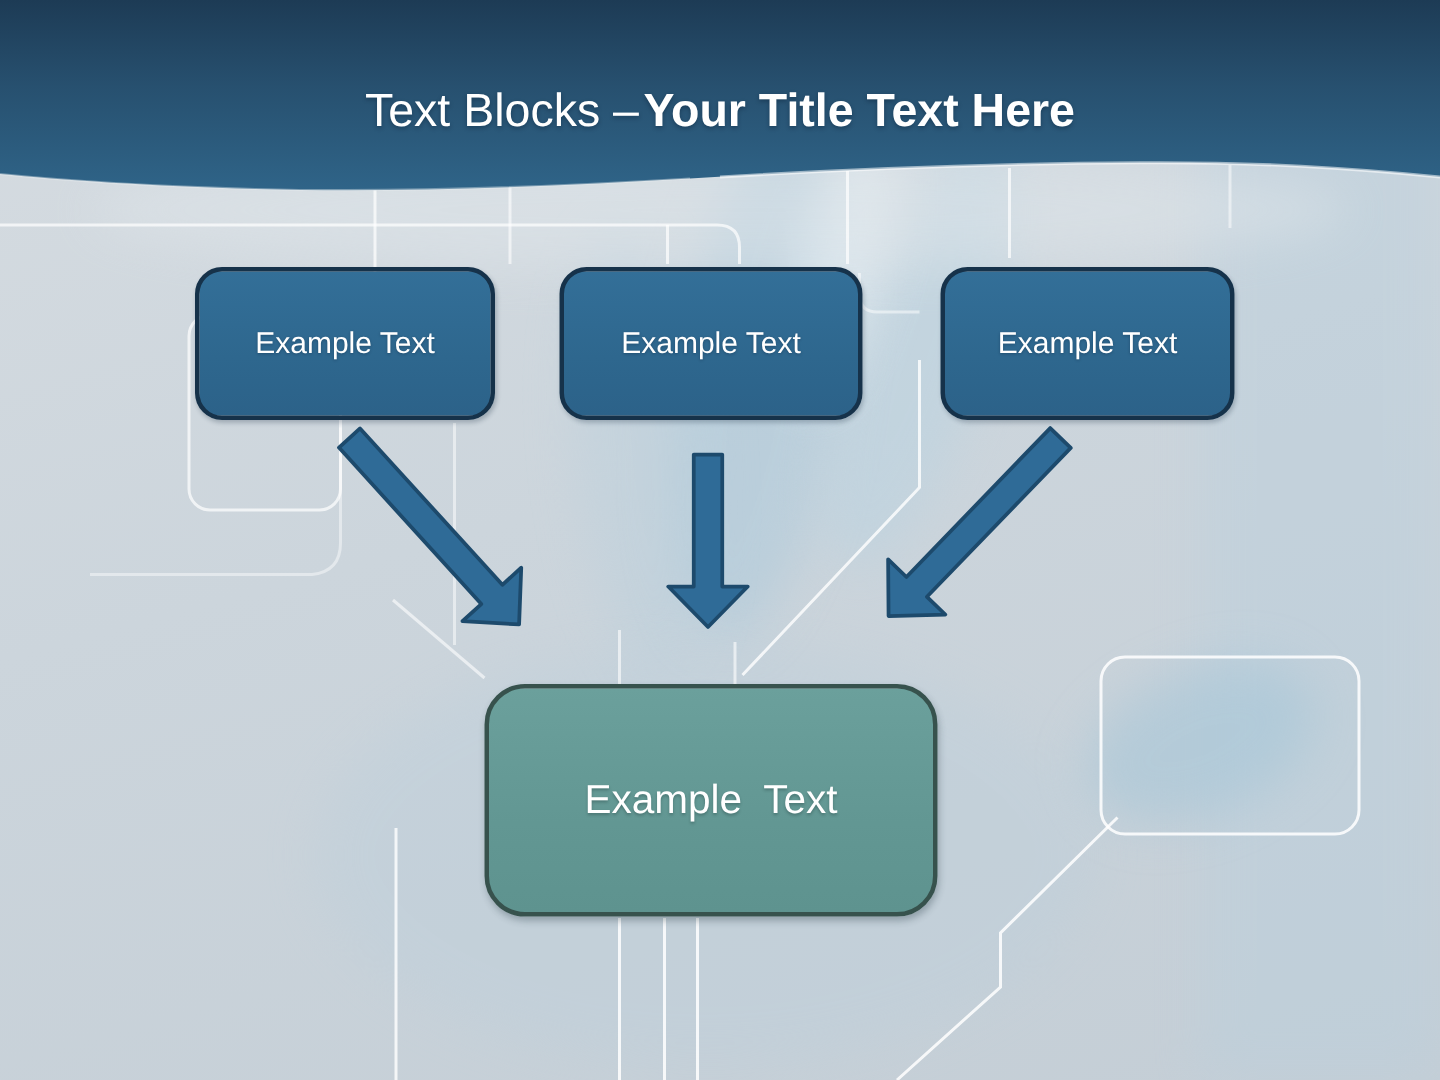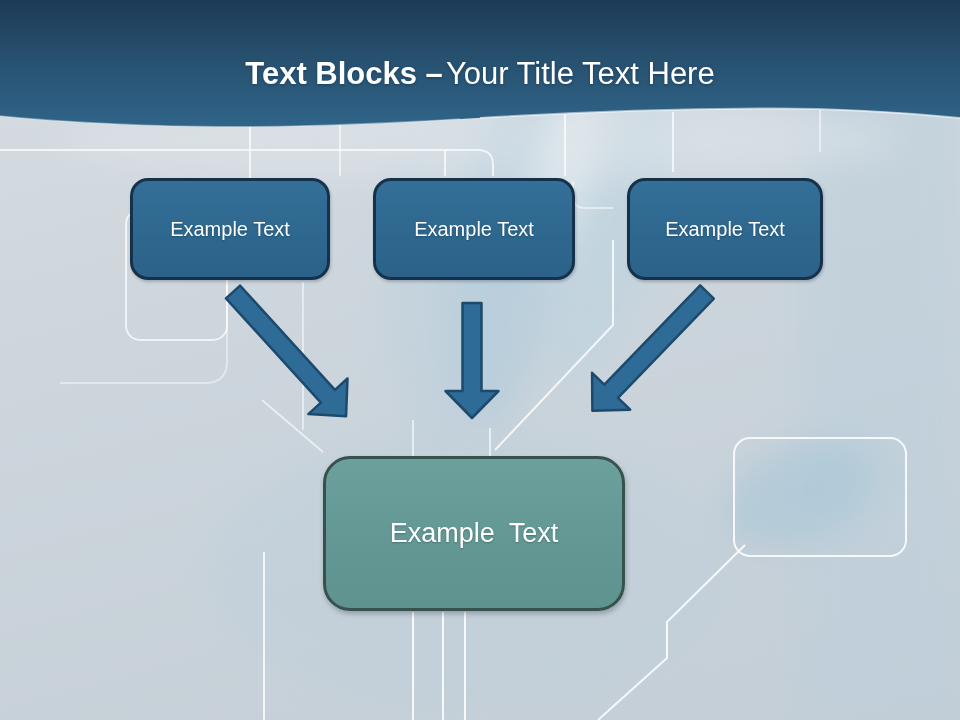--- a/index.html
+++ b/index.html
@@ -9,22 +9,22 @@
     background:linear-gradient(165deg,#d6dce1 0%,#ccd5dc 45%,#c4ced6 100%);
   }
   .layer{position:absolute;left:0;top:0;width:960px;height:720px;}
   
   .slide-title{
     position:absolute;left:0;top:52px;width:960px;height:44px;
     text-align:center;color:#ffffff;font-size:31px;line-height:44px;
     text-shadow:0 1px 3px rgba(0,20,40,.35);
     z-index:5;white-space:nowrap;
   }
-  .title-bold{font-weight:700;}
-  .title-regular{font-weight:400;margin-left:3px;}
+  .title-bold{font-weight:400;}
+  .title-regular{font-weight:700;margin-left:3px;}
   
   .src-box{
     position:absolute;top:178px;height:102px;
     background:linear-gradient(180deg,#336f98 0%,#2e678e 60%,#2c6289 100%);
     border:3px solid #16324a;border-radius:18px;
     box-sizing:border-box;
     display:flex;align-items:center;justify-content:center;
     color:#fff;font-size:20px;
     text-shadow:0 1px 2px rgba(0,20,40,.3);
     box-shadow:1px 2px 3px rgba(25,45,65,.25);

